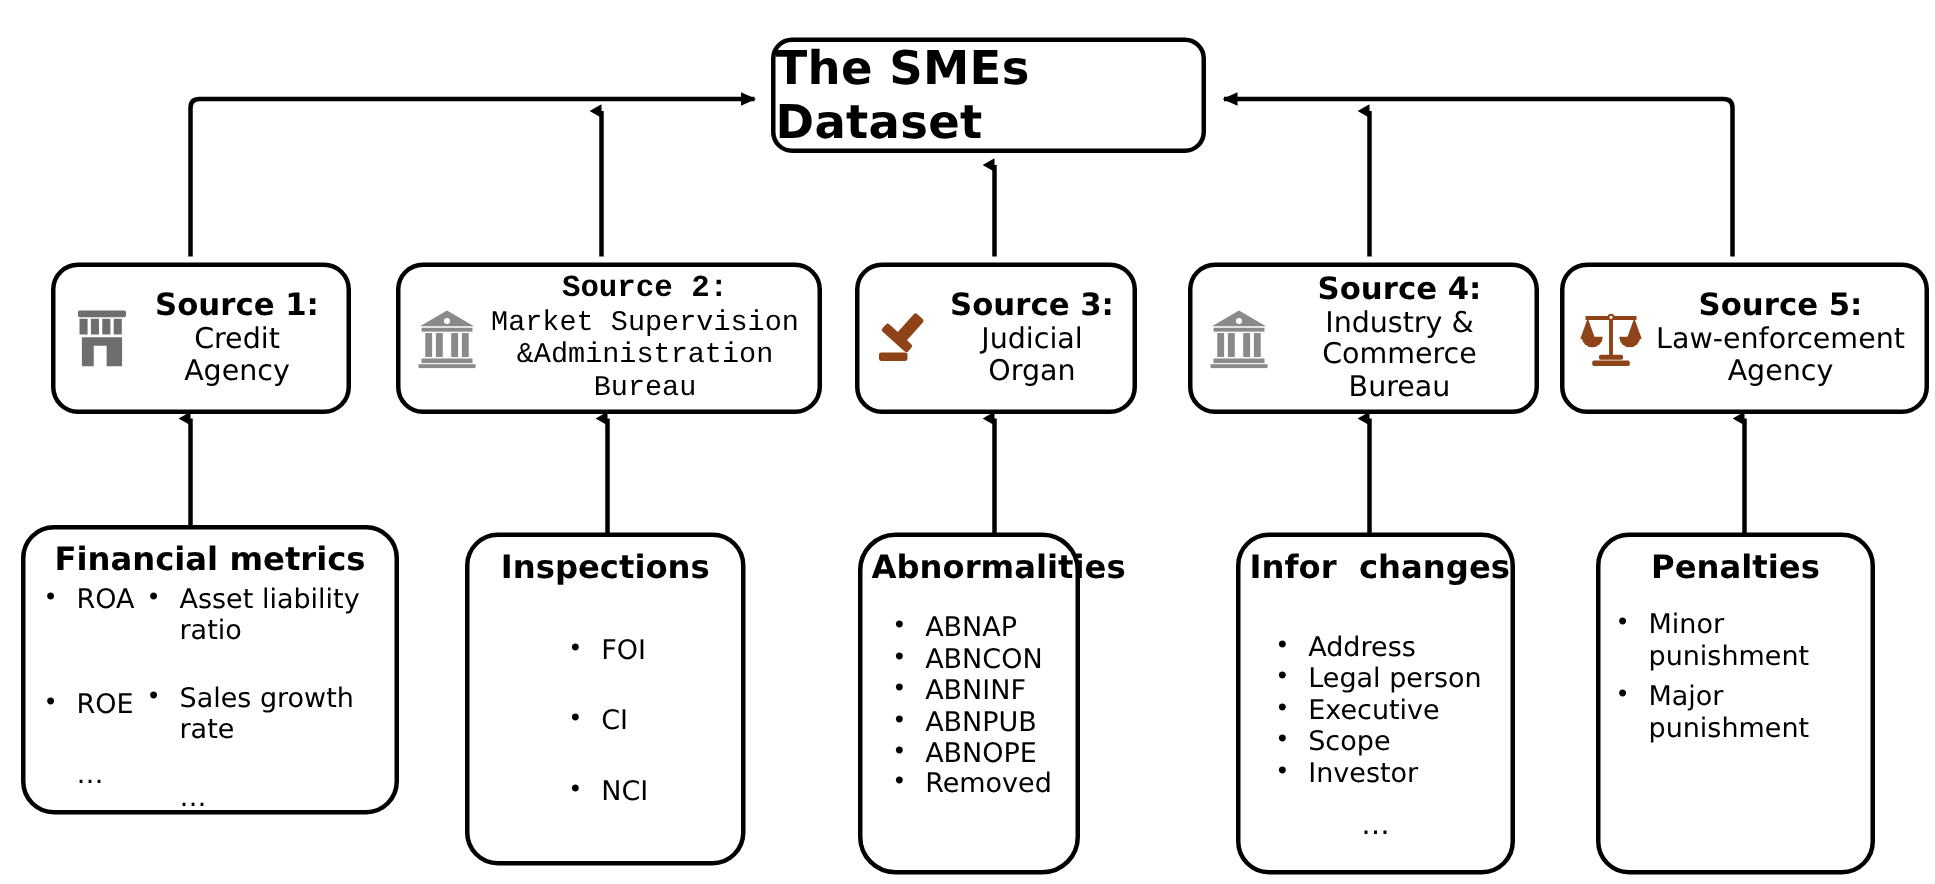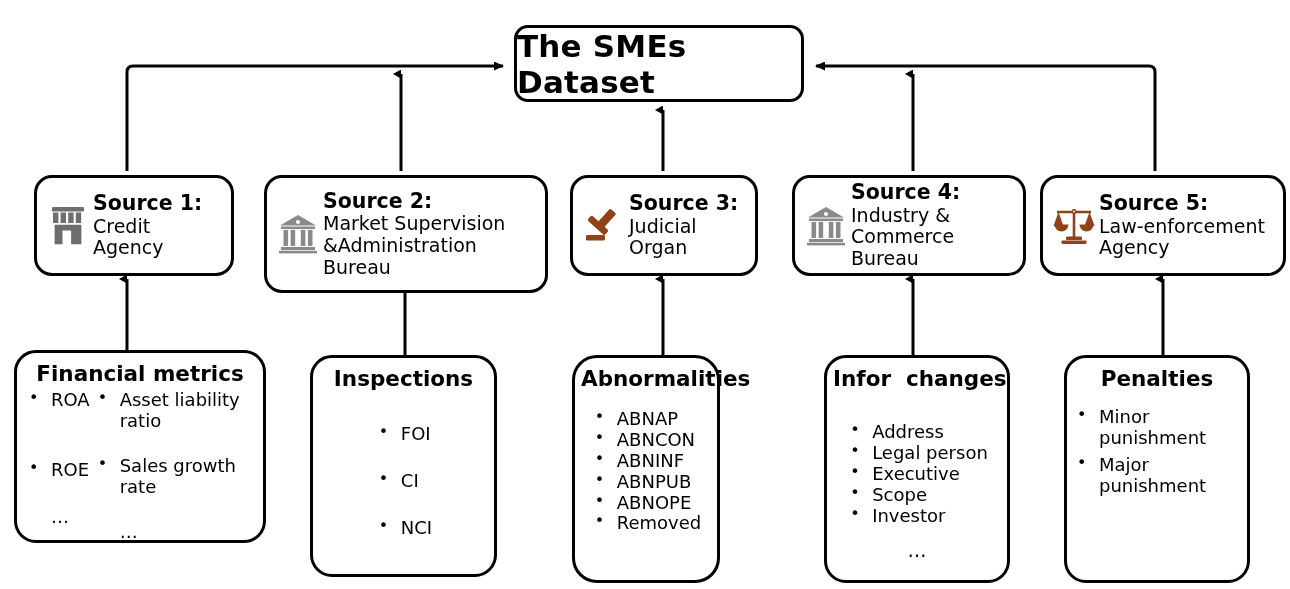--- a/index.html
+++ b/index.html
@@ -56,21 +56,21 @@
     width: 46px;
     height: 52px;
     display: flex;
     align-items: center;
     justify-content: center;
     margin-right: 2px;
   }
   .source-icon svg { display: block; }
   .source-text {
     flex: 1 1 auto;
-    text-align: left;
+    text-align: center;
     line-height: 1.14;
   }
   .source-text .s-label {
     font-size: 20.5px;
     font-weight: bold;
     display: block;
   }
   .source-text .s-name {
     font-size: 19px;
     font-weight: normal;
@@ -186,21 +186,21 @@
           <path d="M3.6 18.8 h26.8 v19.4 h-26.8 z M11.5 24.5 h8.6 v13.7 h-8.6 z" fill-rule="evenodd"></path>
         </g>
       </svg>
     </span>
     <span class="source-text">
       <span class="s-label">Source 1:</span>
       <span class="s-name">Credit Agency</span>
     </span>
   </div>
 
-  <div class="box source-box" id="src2" style="left:264px; top:175px; width:284px; height:118px;">
+  <div class="box source-box" id="src2" style="left:264px; top:175px; width:284px; height:101px;font-family:Liberation Mono, monospace;">
     <span class="source-icon">
       <svg width="40" height="40" viewBox="0 0 40 40" aria-hidden="true">
         <g fill="#8a8a8a">
           <path d="M20 1 L38 11.5 H2 Z"></path>
           <circle cx="20" cy="8" r="2" fill="#ffffff"></circle>
           <rect x="3" y="12.5" width="34" height="2.6"></rect>
           <rect x="5.5" y="16" width="4.6" height="16"></rect>
           <rect x="12.6" y="16" width="4.6" height="16"></rect>
           <rect x="22.8" y="16" width="4.6" height="16"></rect>
           <rect x="29.9" y="16" width="4.6" height="16"></rect>

